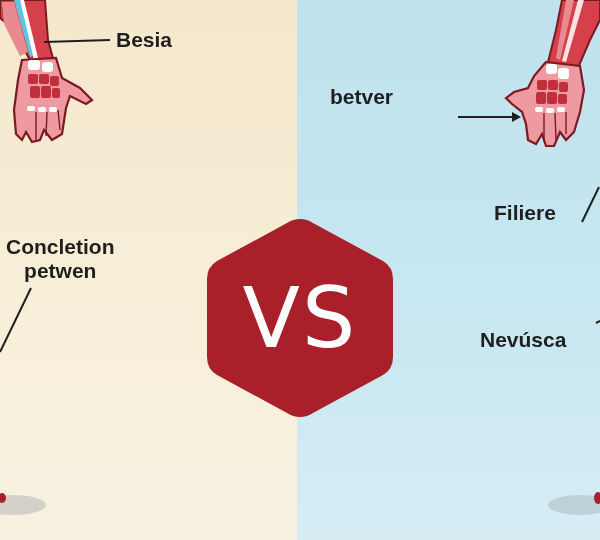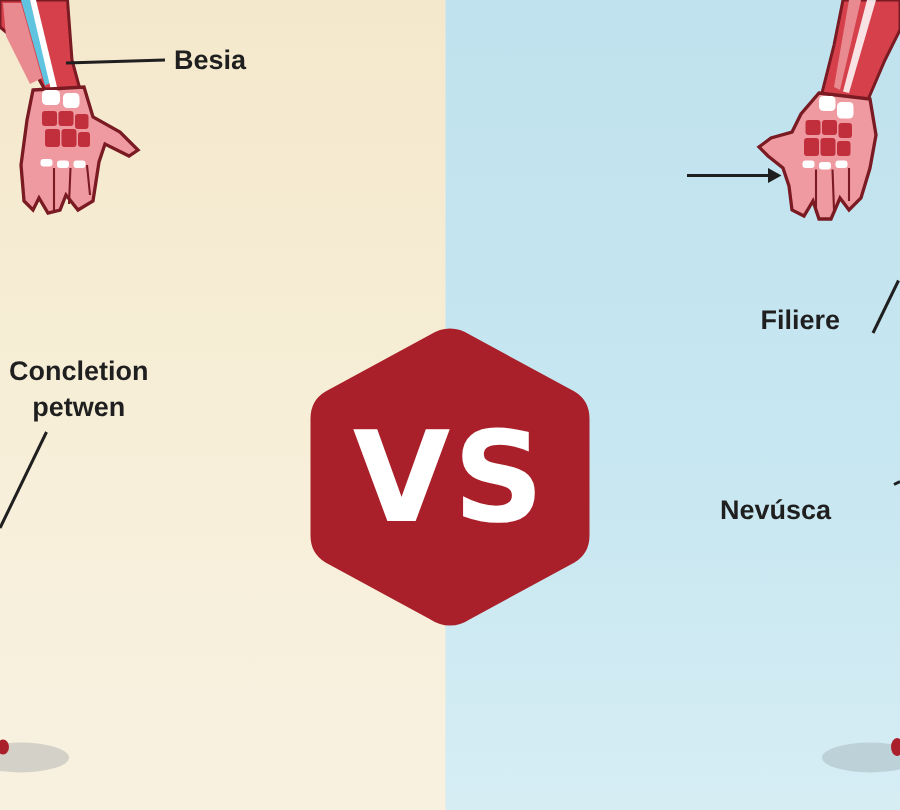--- a/index.html
+++ b/index.html
@@ -1,25 +1,25 @@
 <!DOCTYPE html>
 <html><head>
 <meta charset="utf-8">
 <style>
   * { box-sizing: border-box; margin: 0; padding: 0; }
   html, body { width: 600px; height: 540px; overflow: hidden; }
   body { font-family: "Liberation Sans", "DejaVu Sans", sans-serif; position: relative; background: #f5ecd6; }
   .panel { position: absolute; top: 0; height: 540px; }
   .panel-left { left: 0; width: 297px; background: linear-gradient(180deg, #f4e8cc 0%, #f7efd9 60%, #f8f1e0 100%); }
   .panel-right { left: 297px; width: 303px; background: linear-gradient(180deg, #bfe2ee 0%, #c8e7f1 60%, #d6edf4 100%); }
-  .label { position: absolute; font-weight: bold; color: #1f1f1f; font-size: 18px; line-height: 24px; text-align: center; white-space: nowrap; }
+  .label { position: absolute; font-weight: bold; color: #1f1f1f; font-size: 21px; line-height: 24px; text-align: center; white-space: nowrap; }
   .label span { display: block; }
   svg.overlay { position: absolute; left: 0; top: 0; }
   .vs-wrap { position: absolute; left: 205px; top: 215px; width: 190px; height: 206px; }
-  .vs-text { position: absolute; left: 0; top: 0; width: 190px; height: 206px; display: flex; align-items: center; justify-content: center; color: #ffffff; font-weight: bold; font-size: 84px; letter-spacing: 2px; font-family: "DejaVu Sans", sans-serif; }
+  .vs-text { position: absolute; left: 0; top: 0; width: 190px; height: 206px; display: flex; align-items: center; justify-content: center; color: #ffffff; font-weight: normal; font-size: 84px; letter-spacing: 2px; font-family: "DejaVu Sans", sans-serif; }
 </style>
 </head>
 <body>
 
 <div class="panel panel-left"></div>
 <div class="panel panel-right"></div>
 
 <svg class="overlay" width="600" height="540" viewBox="0 0 600 540">
 
   <g>
@@ -96,22 +96,23 @@
 </svg>
 
 <div class="label" style="left:116px; top:28px;">
   <span>Besia</span>
 </div>
 <div class="label" style="left:6px; top:235px;">
   <span>Concletion</span>
   <span>petwen</span>
 </div>
 <div class="label" style="left:344px; top:85px;">
+  <span style="margin-left:-14px;">betver</span>
 </div>
-<div class="label" style="left:494px; top:201px;margin-left:13px;">
+<div class="label" style="left:494px; top:201px;">
   <span>Filiere</span>
 </div>
 <div class="label" style="left:480px; top:309px;margin-top:19px;">
   <span>Nevúsca</span>
 </div>
 
 <div class="vs-wrap">
   <svg width="190" height="206" viewBox="0 0 190 206">
     <path d="M95,4 Q102,4 108,8 L178,46 Q188,52 188,64 L188,142 Q188,154 178,160 L108,198 Q102,202 95,202 Q88,202 82,198 L12,160 Q2,154 2,142 L2,64 Q2,52 12,46 L82,8 Q88,4 95,4 Z" fill="#a9202a"></path>
   </svg>

